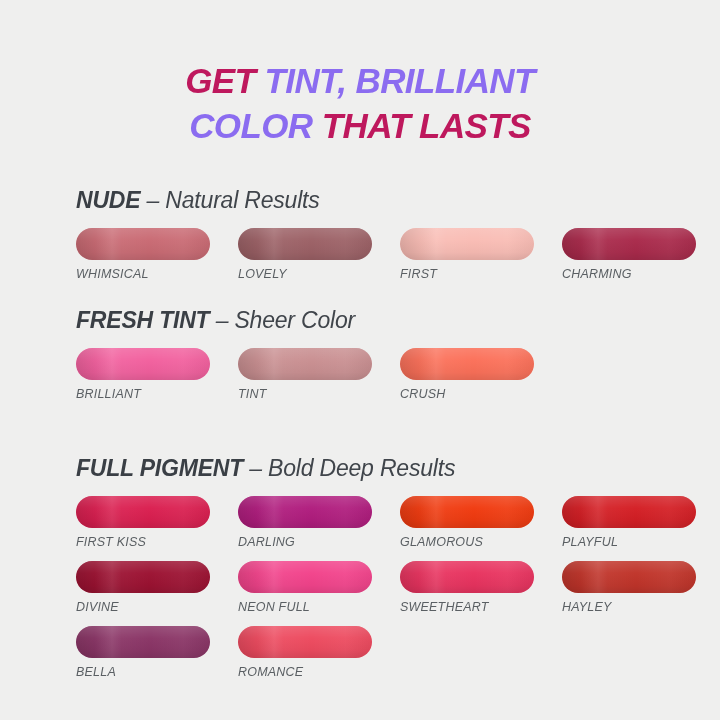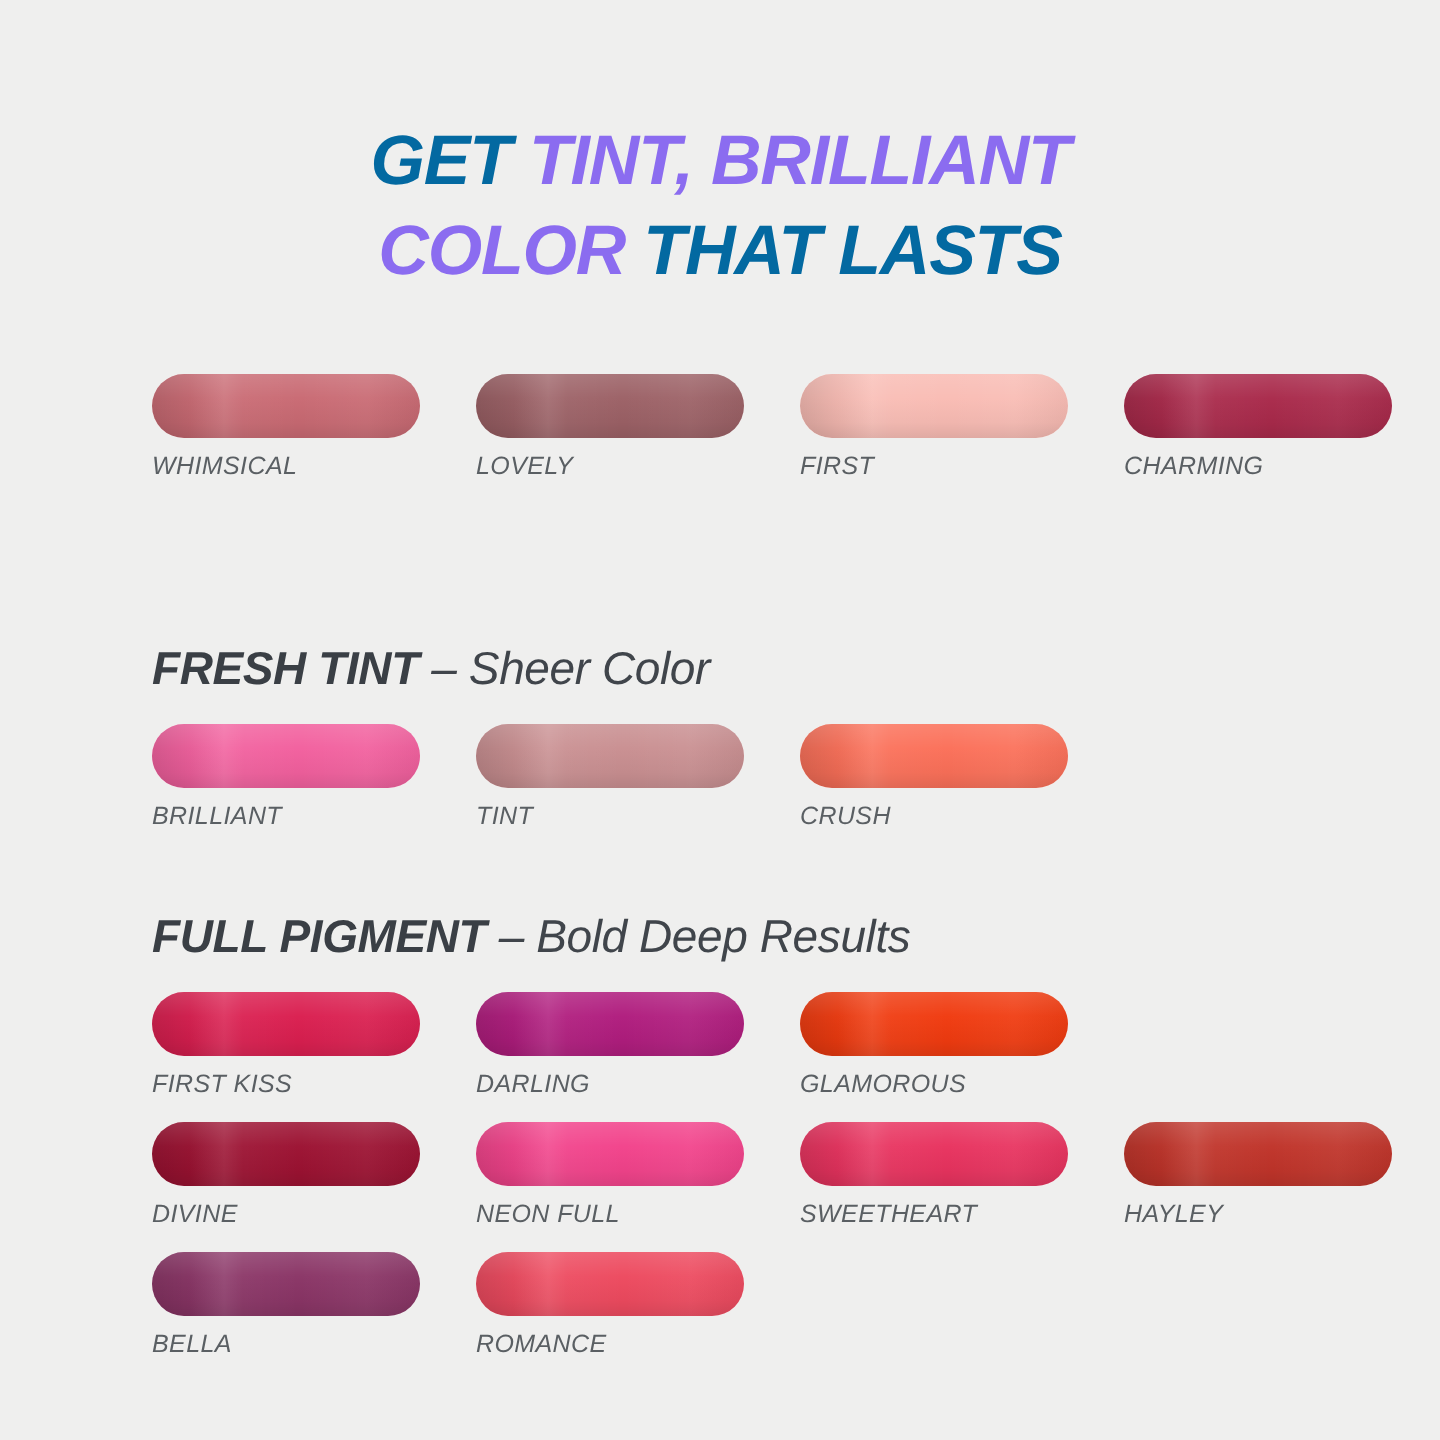--- a/index.html
+++ b/index.html
@@ -32,21 +32,21 @@
     font-size: 35px;
     line-height: 1.28;
     letter-spacing: -0.6px;
     color: #3a3f45;
     font-family: "Liberation Sans", sans-serif;
   }
   .headline .line {
     display: block;
     white-space: nowrap;
   }
-  .headline .hl-dark { color: #0369a1; }
+  .headline .hl-dark { color: #be185d; }
   .headline .hl-accent { color: #8b6cf0; }
 
   
   .category {
     position: absolute;
     left: 76px;
     width: 600px;
   }
   .cat-heading {
     font-style: italic;
@@ -131,20 +131,21 @@
 
 <div id="page">
 
   <h1 class="headline">
     <span class="line"><span class="hl-dark">GET </span><span class="hl-accent">TINT, BRILLIANT</span></span>
     <span class="line"><span class="hl-accent">COLOR</span><span class="hl-dark"> THAT LASTS</span></span>
   </h1>
 
   <div id="categories">
       <div class="category" style="top: 164px;">
+        <div class="cat-heading"><span class="cat-name">NUDE</span><span class="cat-sub"> – Natural Results</span></div>
         <div>
           <div class="swatch-row">
             <div class="swatch-cell">
               <div class="swatch" style="background: rgb(201, 106, 115);"></div>
               <div class="swatch-label">WHIMSICAL</div>
             </div>
             <div class="swatch-cell">
               <div class="swatch" style="background: rgb(156, 97, 102);"></div>
               <div class="swatch-label">LOVELY</div>
             </div>
@@ -152,21 +153,21 @@
               <div class="swatch" style="background: rgb(249, 188, 180);"></div>
               <div class="swatch-label">FIRST</div>
             </div>
             <div class="swatch-cell">
               <div class="swatch" style="background: rgb(169, 42, 75);"></div>
               <div class="swatch-label">CHARMING</div>
             </div>
           </div>
         </div>
       </div>
-      <div class="category" style="top: 298px;">
+      <div class="category" style="top: 284px;">
         <div class="cat-heading"><span class="cat-name">FRESH TINT</span><span class="cat-sub"> – Sheer Color</span></div>
         <div>
           <div class="swatch-row">
             <div class="swatch-cell">
               <div class="swatch" style="background: rgb(242, 96, 158);"></div>
               <div class="swatch-label">BRILLIANT</div>
             </div>
             <div class="swatch-cell">
               <div class="swatch" style="background: rgb(201, 143, 145);"></div>
               <div class="swatch-label">TINT</div>
@@ -191,20 +192,24 @@
               <div class="swatch-label">FIRST KISS</div>
             </div>
             <div class="swatch-cell">
               <div class="swatch" style="background: rgb(176, 29, 126);"></div>
               <div class="swatch-label">DARLING</div>
             </div>
             <div class="swatch-cell">
               <div class="swatch" style="background: rgb(240, 59, 16);"></div>
               <div class="swatch-label">GLAMOROUS</div>
             </div>
+            <div class="swatch-cell">
+              <div class="swatch" style="background: rgb(212, 31, 37);"></div>
+              <div class="swatch-label">PLAYFUL</div>
+            </div>
           </div>
           <div class="swatch-row">
             <div class="swatch-cell">
               <div class="swatch" style="background: rgb(156, 18, 50);"></div>
               <div class="swatch-label">DIVINE</div>
             </div>
             <div class="swatch-cell">
               <div class="swatch" style="background: rgb(242, 67, 139);"></div>
               <div class="swatch-label">NEON FULL</div>
             </div>

